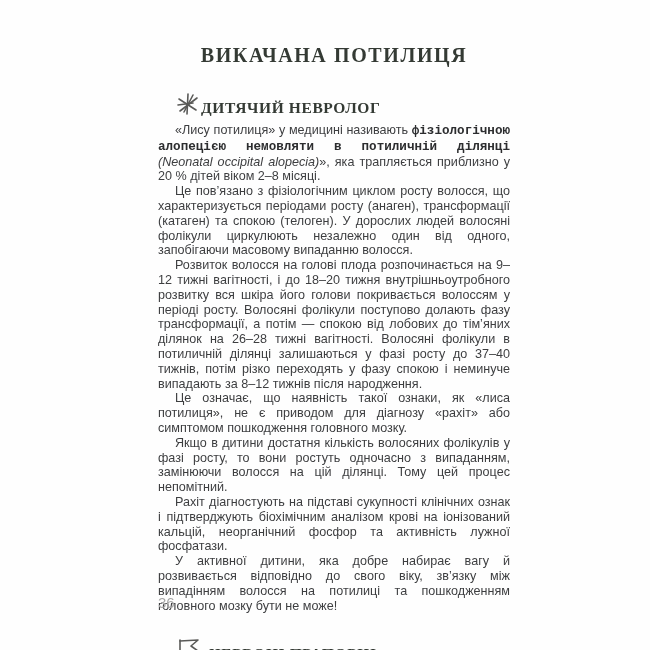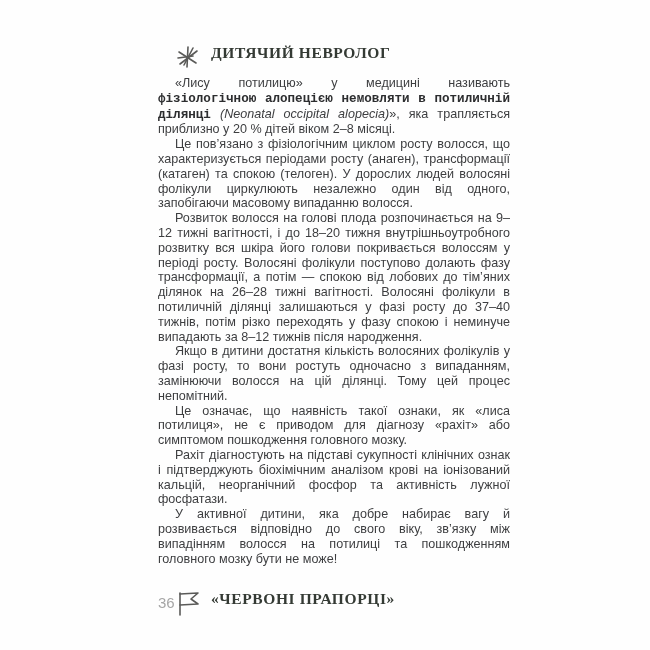--- a/index.html
+++ b/index.html
@@ -29,22 +29,21 @@
     font-family: "Liberation Serif", "DejaVu Serif", serif;
     font-size: 20px;
     font-weight: 700;
     letter-spacing: 1.6px;
     text-align: center;
     color: var(--heading-color, #343a34);
     margin: 0 0 24px 0;
   }
   .section-header {
     display: flex;
-    align-items: flex-start;
-    gap: 10px;
+    align-items: flex-end;
     padding-left: 17px;
     margin: 0 0 6px 0;
   }
   .section-header .icon {
     width: 26px;
     height: 26px;
     flex: 0 0 auto;
     display: inline-flex;
     align-items: center;
     justify-content: center;
@@ -89,41 +88,42 @@
     stroke-linecap: round;
     stroke-linejoin: round;
   }
 </style>
 </head>
 <body>
 
 <div class="page">
   <div class="content">
 
+    <h1 class="title">ВИКАЧАНА ПОТИЛИЦЯ</h1>
 
     <div class="section-neurologist">
       <div class="section-header">
         <span class="icon">
           <svg viewBox="0 0 26 26" width="26" height="26" aria-hidden="true">
             <path class="stroke" d="M13 3 L12 23"></path>
             <path class="stroke" d="M4 8 L21 19"></path>
             <path class="stroke" d="M22 7 L5 20"></path>
             <path class="stroke" d="M3 14 L18 12"></path>
             <path class="stroke" d="M18 4 L9 21"></path>
           </svg>
         </span>
         <span class="section-heading">ДИТЯЧИЙ НЕВРОЛОГ</span>
       </div>
 
       <div class="bodytext">
-        <p><span>«Лису потилицю» у медицині називають </span><span class="b">фізіологічною алопецією немовляти в потиличній ділянці</span><span> </span><span class="i">(Neonatal occipital alopecia)</span><span>», яка трапляється приблизно у 20 % дітей віком 2–8 місяці.</span></p>
+        <p><span>«Лису потилиця» у медицині називають </span><span class="b">фізіологічною алопецією немовляти в потиличній ділянці</span><span> </span><span class="i">(Neonatal occipital alopecia)</span><span>», яка трапляється приблизно у 20 % дітей віком 2–8 місяці.</span></p>
         <p><span>Це пов’язано з фізіологічним циклом росту волосся, що характеризується періодами росту (анаген), трансформації (катаген) та спокою (телоген). У дорослих людей волосяні фолікули циркулюють незалежно один від одного, запобігаючи масовому випаданню волосся.</span></p>
         <p><span>Розвиток волосся на голові плода розпочинається на 9–12 тижні вагітності, і до 18–20 тижня внутрішньоутробного розвитку вся шкіра його голови покривається волоссям у періоді росту. Волосяні фолікули поступово долають фазу трансформації, а потім — спокою від лобових до тім’яних ділянок на 26–28 тижні вагітності. Волосяні фолікули в потиличній ділянці залишаються у фазі росту до 37–40 тижнів, потім різко переходять у фазу спокою і неминуче випадають за 8–12 тижнів після народження.</span></p>
+        <p><span>Це означає, що наявність такої ознаки, як «лиса потилиця», не є приводом для діагнозу «рахіт» або симптомом пошкодження головного мозку.</span></p>
         <p><span>Якщо в дитини достатня кількість волосяних фолікулів у фазі росту, то вони ростуть одночасно з випаданням, замінюючи волосся на цій ділянці. Тому цей процес непомітний.</span></p>
-        <p><span>Це означає, що наявність такої ознаки, як «лиса потилиця», не є приводом для діагнозу «рахіт» або симптомом пошкодження головного мозку.</span></p>
         <p><span>Рахіт діагностують на підставі сукупності клінічних ознак і підтверджують біохімічним аналізом крові на іонізований кальцій, неорганічний фосфор та активність лужної фосфатази.</span></p>
         <p><span>У активної дитини, яка добре набирає вагу й розвивається відповідно до свого віку, зв’язку між випадінням волосся на потилиці та пошкодженням головного мозку бути не може!</span></p>
       </div>
     </div>
 
     <div class="section-redflags">
       <div class="section-header">
         <span class="icon">
           <svg viewBox="0 0 26 26" width="26" height="26" aria-hidden="true">
             <path class="stroke" d="M5 25 L5 3"></path>

